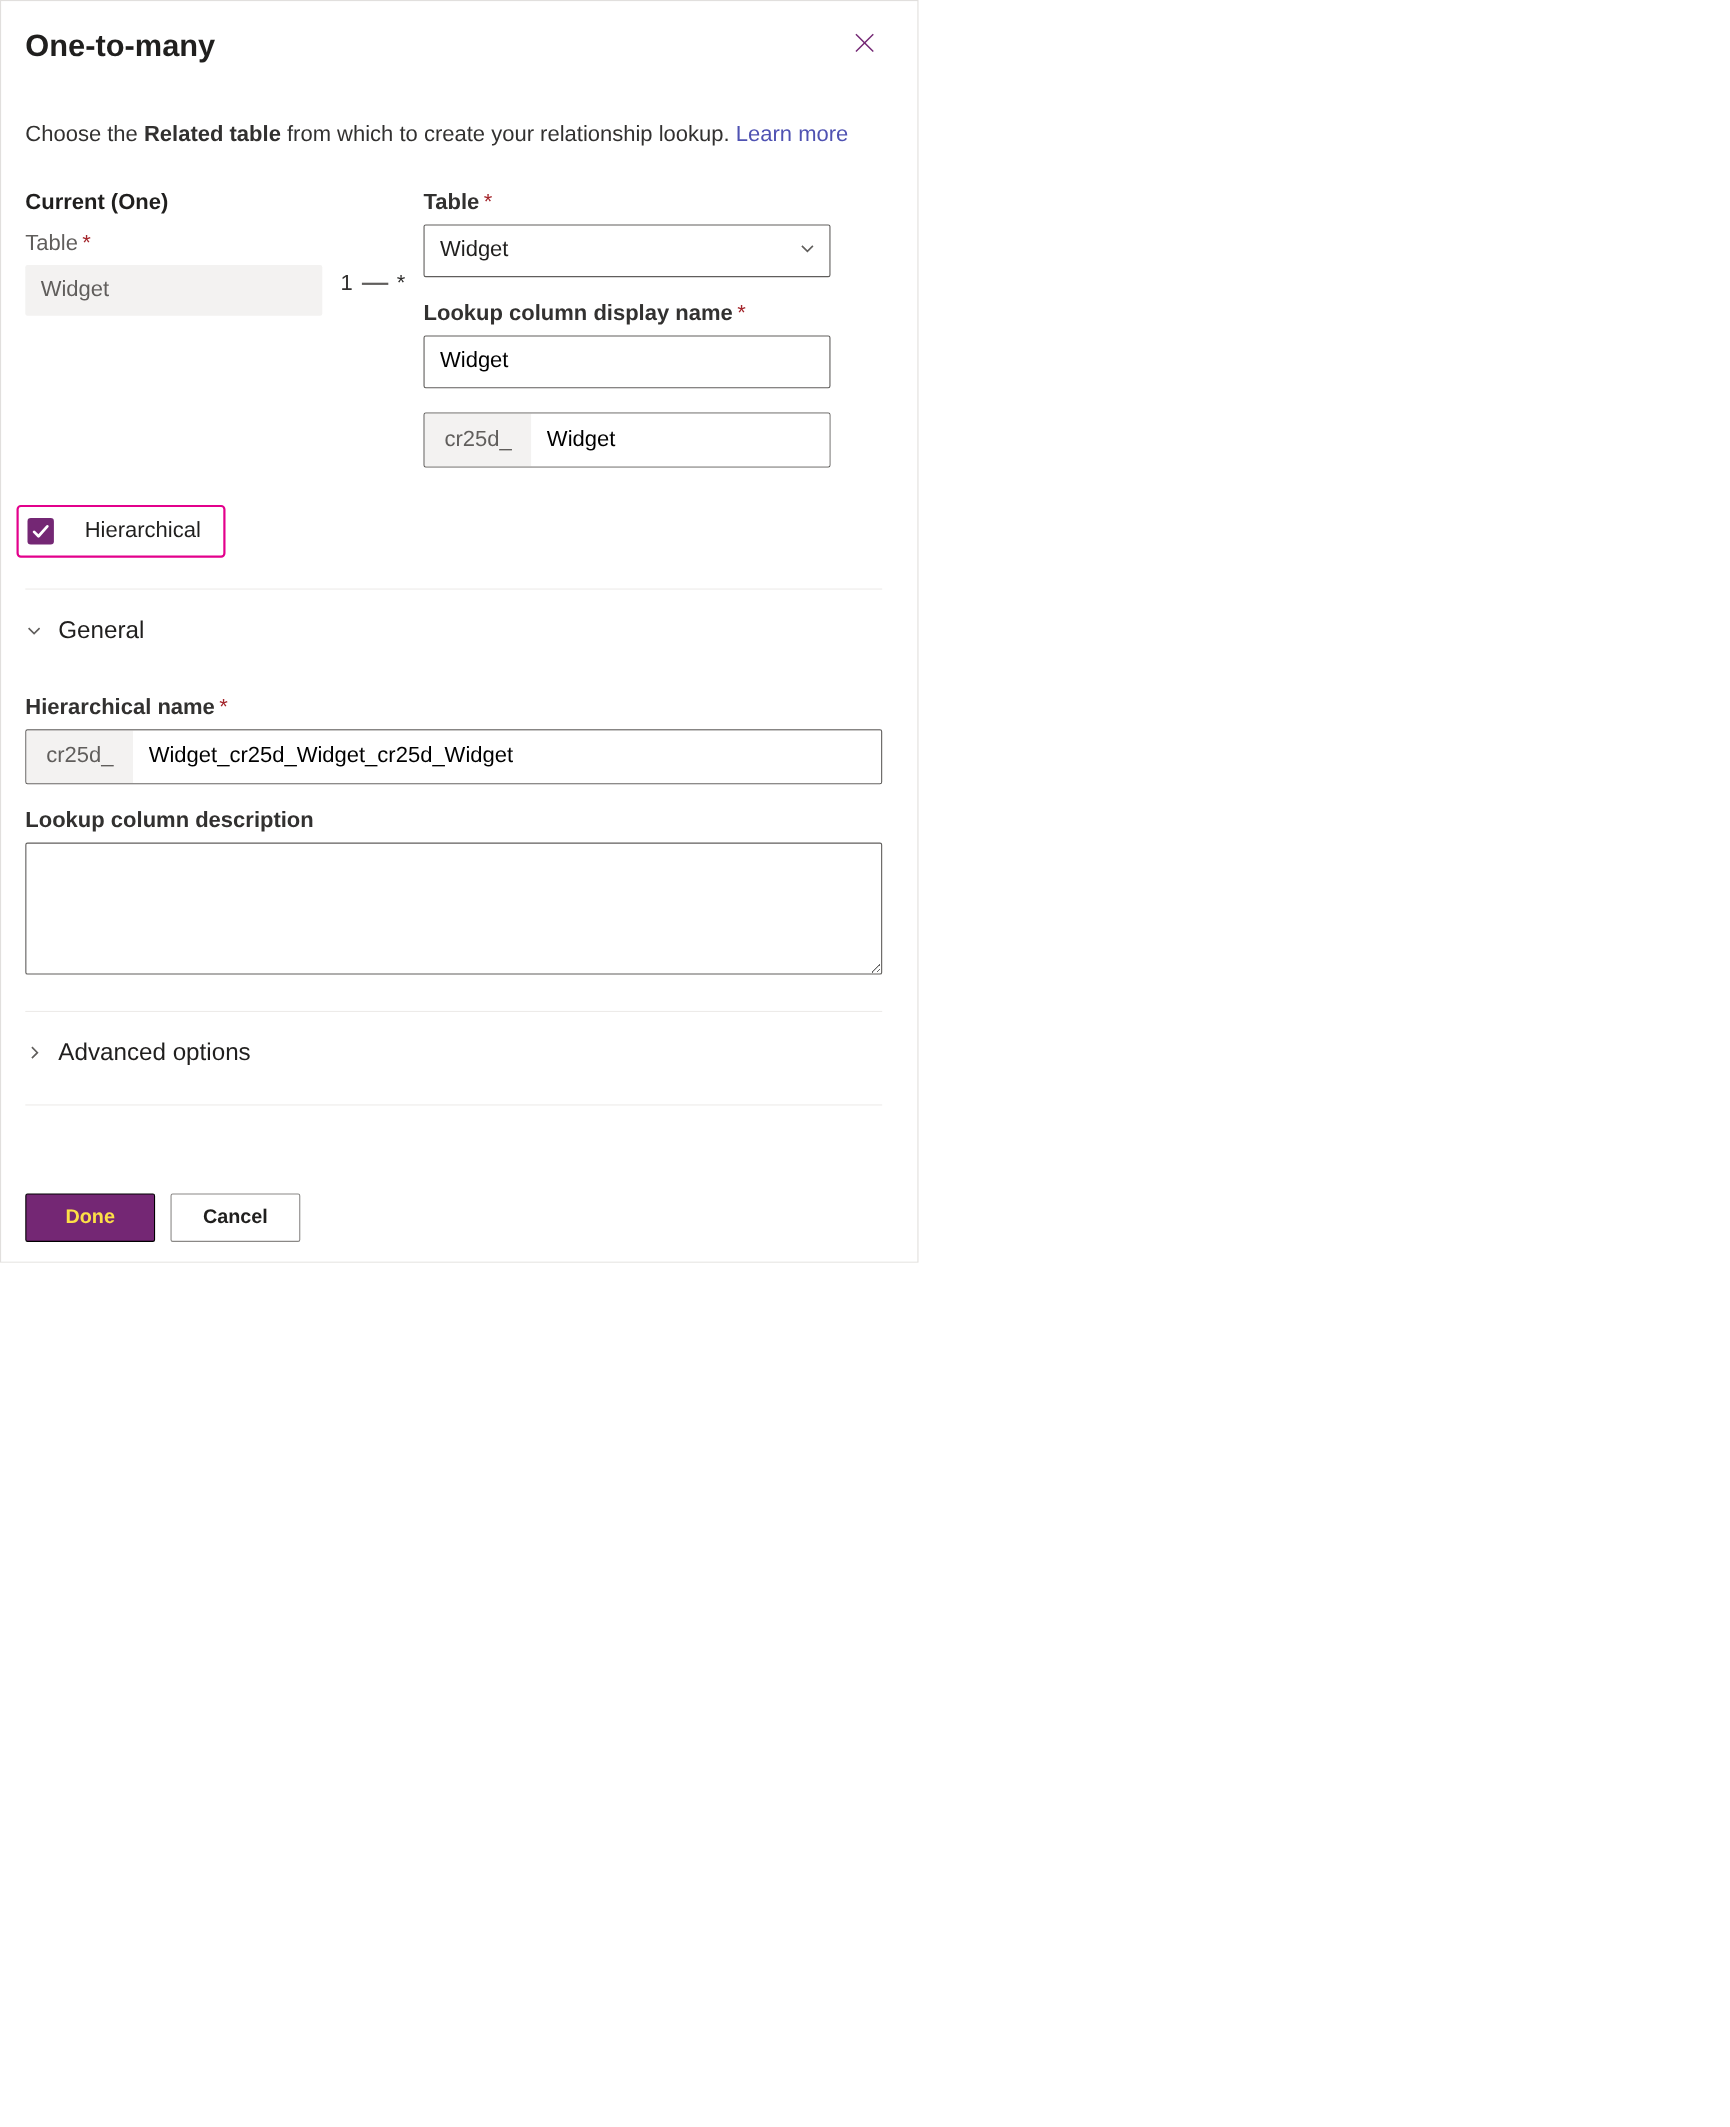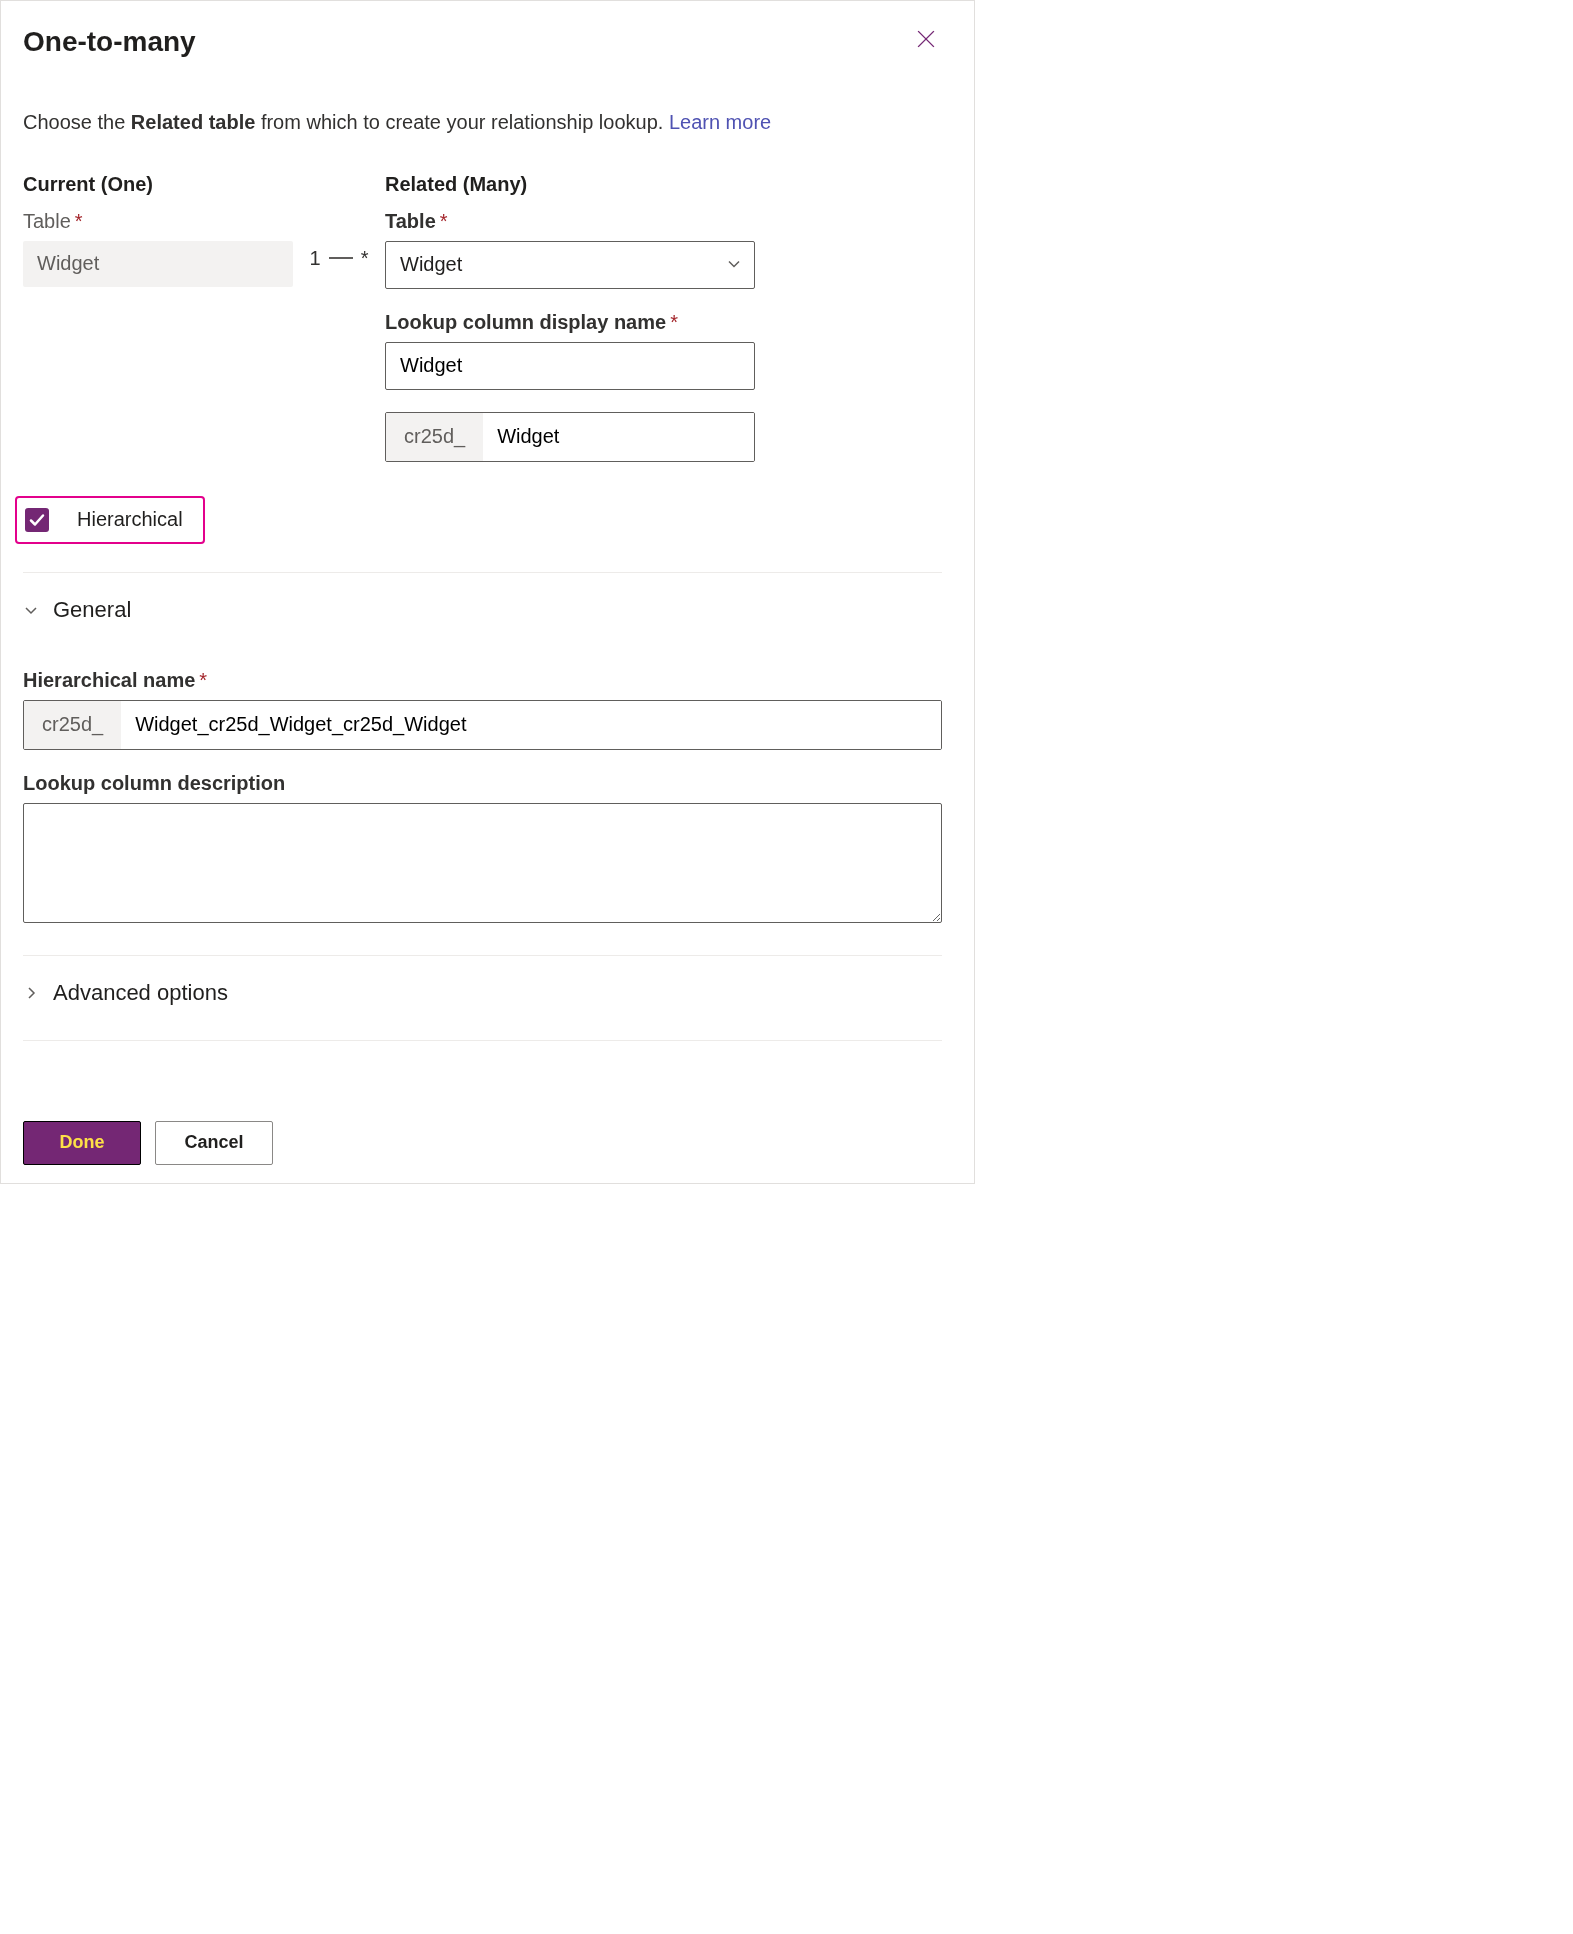--- a/index.html
+++ b/index.html
@@ -3,21 +3,21 @@
 <meta charset="utf-8">
 <style>
   * { box-sizing: border-box; }
   html, body {
     margin: 0; padding: 0;
     font-family: "Segoe UI", -apple-system, BlinkMacSystemFont, sans-serif;
     color: #201f1e;
     background: #fff;
   }
   .panel {
-    width: 975px;
+    width: 835px;
     border: 1px solid #e1dfdd;
     padding: 24px 32px 18px 22px;
     position: relative;
   }
   .header-row {
     display: flex;
     justify-content: space-between;
     align-items: flex-start;
   }
   .title {
@@ -264,21 +264,20 @@
 
     <div class="col-mid">
       <div class="cardinality">
         <span>1</span>
         <span class="dash"></span>
         <span>*</span>
       </div>
     </div>
 
     <div class="col-right">
-      <p class="section-head">Related (Many)</p>
 
       <div class="field-block">
         <label class="field-label">
           <span>Table</span><span class="required-star">*</span>
         </label>
         <div class="select">
           <span>Widget</span>
           <span class="chev">
             <svg viewBox="0 0 16 16" fill="none" stroke="currentColor" stroke-width="1.5">
                 <polyline points="3,6 8,11 13,6"></polyline>

